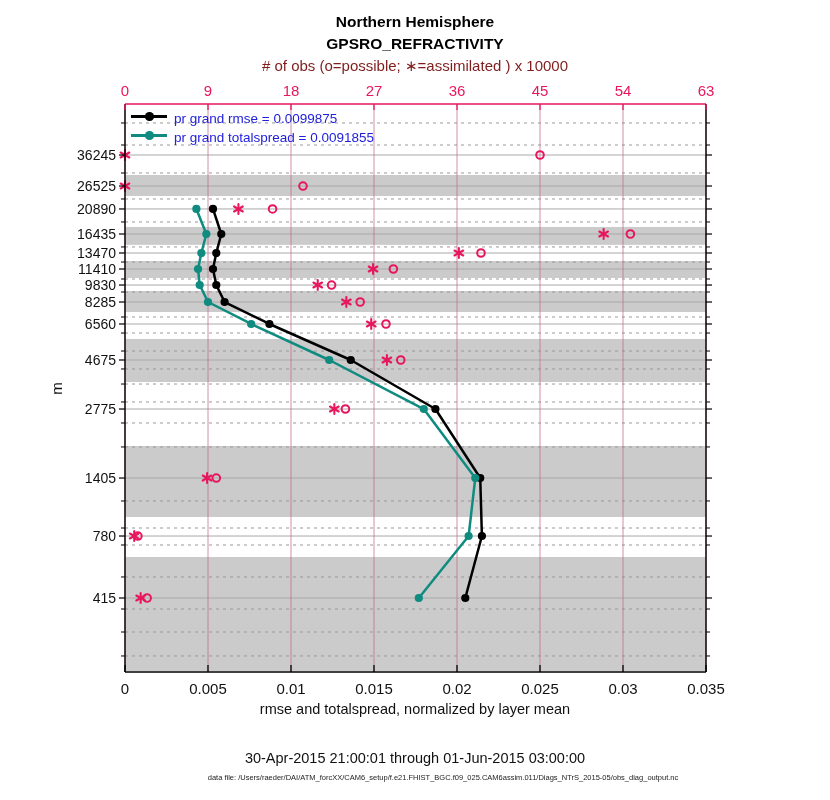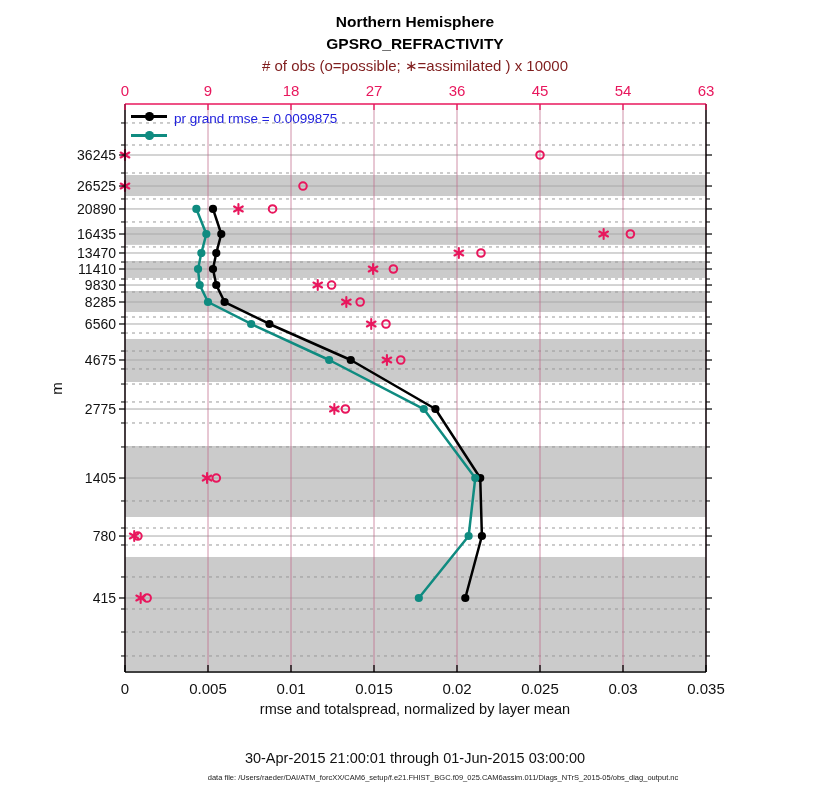--- a/index.html
+++ b/index.html
@@ -352,20 +352,21 @@
         <span class="legend-line" style="background:#000000"></span>
         <span class="legend-dot" style="background:#000000"></span>
       </span>
       <span class="legend-label">pr grand rmse = 0.0099875</span>
     </div>
     <div class="legend-row">
       <span class="legend-swatch">
         <span class="legend-line" style="background:#0f8b80"></span>
         <span class="legend-dot" style="background:#0f8b80"></span>
       </span>
+      <span class="legend-label">pr grand totalspread = 0.0091855</span>
     </div>
   </div>
 
   <div id="ylabel" class="abs" style="left:50px;top:380px">m</div>
   <div id="xlabel" class="abs ctr" style="top:701px">rmse and totalspread, normalized by layer mean</div>
   <div id="datelabel" class="abs ctr" style="top:750px">30-Apr-2015 21:00:01 through 01-Jun-2015 03:00:00</div>
   <div id="caption" class="abs ctr" style="top:773px">data file: /Users/raeder/DAI/ATM_forcXX/CAM6_setup/f.e21.FHIST_BGC.f09_025.CAM6assim.011/Diags_NTrS_2015-05/obs_diag_output.nc</div>
 </div>
 
 </body></html>

